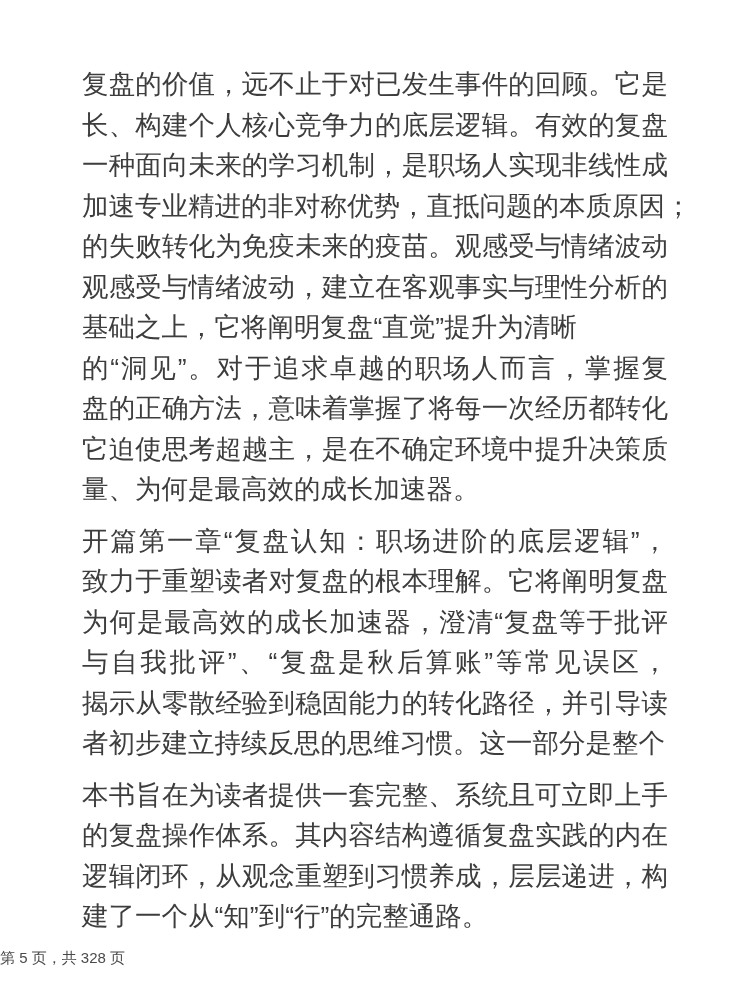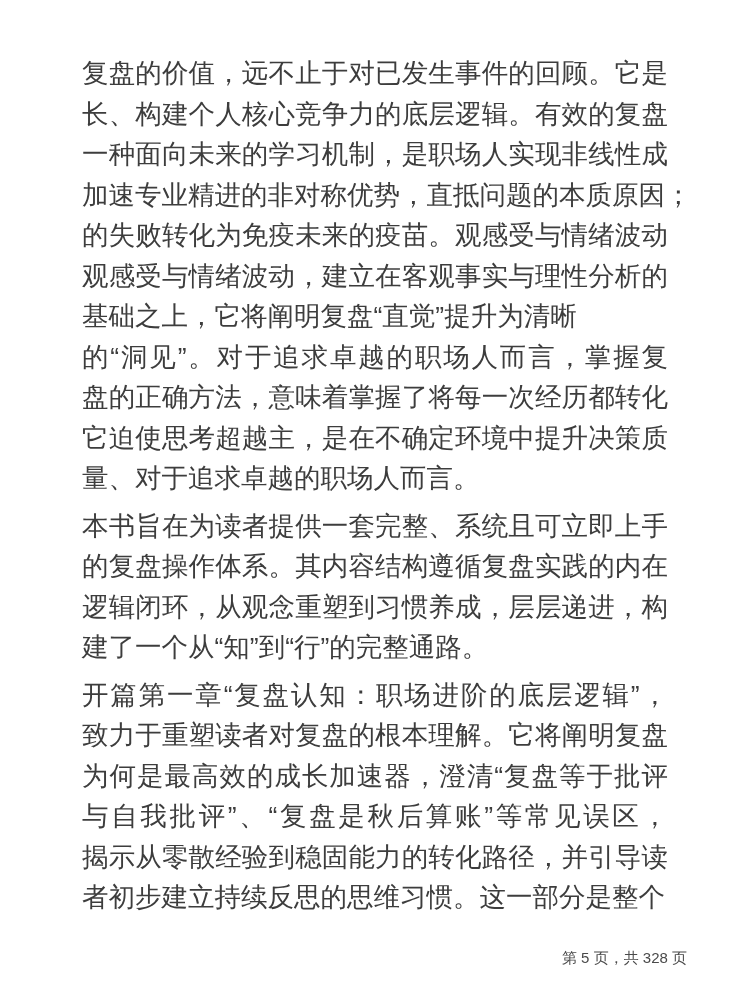--- a/index.html
+++ b/index.html
@@ -16,41 +16,41 @@
     font-family: "Liberation Sans", sans-serif;
   }
   .text-block {
     position: absolute;
     left: 82px;
     top: 53px;
     width: 586px;
     color: #3d3d3d;
   }
   .paragraph {
-    margin: 0 0 7px 0;
+    margin: 11px 0 7px 0;
   }
   .paragraph:last-child {
     margin-bottom: 0;
   }
   .line {
     font-size: 26.5px;
     line-height: 40.5px;
     white-space: nowrap;
     letter-spacing: 0;
   }
   .line.j {
     text-align: justify;
     text-align-last: justify;
   }
   .footer {
     position: absolute;
     left: 0;
     top: 948px;
     width: 687px;
-    text-align: right;
+    text-align: left;
     font-size: 15px;
     line-height: 20px;
     color: #4a4a4a;
   }
 </style>
 </head>
 <body>
 
 <div class="page">
 
@@ -60,35 +60,35 @@
         <div class="line j">复盘的价值，远不止于对已发生事件的回顾。它是</div>
         <div class="line j">长、构建个人核心竞争力的底层逻辑。有效的复盘</div>
         <div class="line j">一种面向未来的学习机制，是职场人实现非线性成</div>
         <div class="line j">加速专业精进的非对称优势，直抵问题的本质原因；</div>
         <div class="line j">的失败转化为免疫未来的疫苗。观感受与情绪波动</div>
         <div class="line j">观感受与情绪波动，建立在客观事实与理性分析的</div>
         <div class="line">基础之上，它将阐明复盘“直觉”提升为清晰</div>
         <div class="line j">的“洞见”。对于追求卓越的职场人而言，掌握复</div>
         <div class="line j">盘的正确方法，意味着掌握了将每一次经历都转化</div>
         <div class="line j">它迫使思考超越主，是在不确定环境中提升决策质</div>
-        <div class="line">量、对于追求卓越的职场人而言。</div>
-      </div>
-      <div class="paragraph">
-        <div class="line j">本书旨在为读者提供一套完整、系统且可立即上手</div>
-        <div class="line j">的复盘操作体系。其内容结构遵循复盘实践的内在</div>
-        <div class="line j">逻辑闭环，从观念重塑到习惯养成，层层递进，构</div>
-        <div class="line">建了一个从“知”到“行”的完整通路。</div>
+        <div class="line">量、为何是最高效的成长加速器。</div>
       </div>
       <div class="paragraph">
         <div class="line j">开篇第一章“复盘认知：职场进阶的底层逻辑”，</div>
         <div class="line j">致力于重塑读者对复盘的根本理解。它将阐明复盘</div>
         <div class="line j">为何是最高效的成长加速器，澄清“复盘等于批评</div>
         <div class="line j">与自我批评”、“复盘是秋后算账”等常见误区，</div>
         <div class="line j">揭示从零散经验到稳固能力的转化路径，并引导读</div>
         <div class="line">者初步建立持续反思的思维习惯。这一部分是整个</div>
+      </div>
+      <div class="paragraph">
+        <div class="line j">本书旨在为读者提供一套完整、系统且可立即上手</div>
+        <div class="line j">的复盘操作体系。其内容结构遵循复盘实践的内在</div>
+        <div class="line j">逻辑闭环，从观念重塑到习惯养成，层层递进，构</div>
+        <div class="line">建了一个从“知”到“行”的完整通路。</div>
       </div>
     </div>
 
   <div class="footer">
     <span>第 5 页，共 328 页</span>
   </div>
 
 </div>
 
 </body></html>

